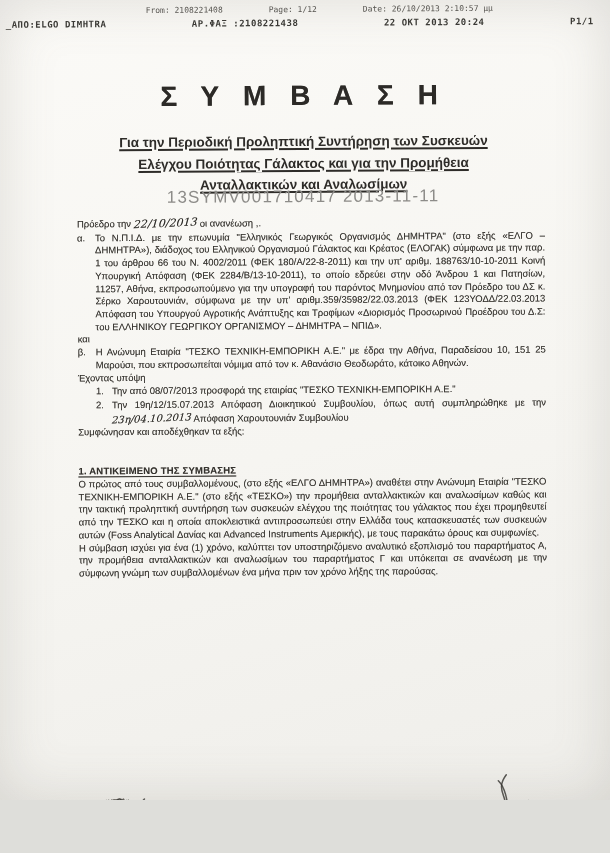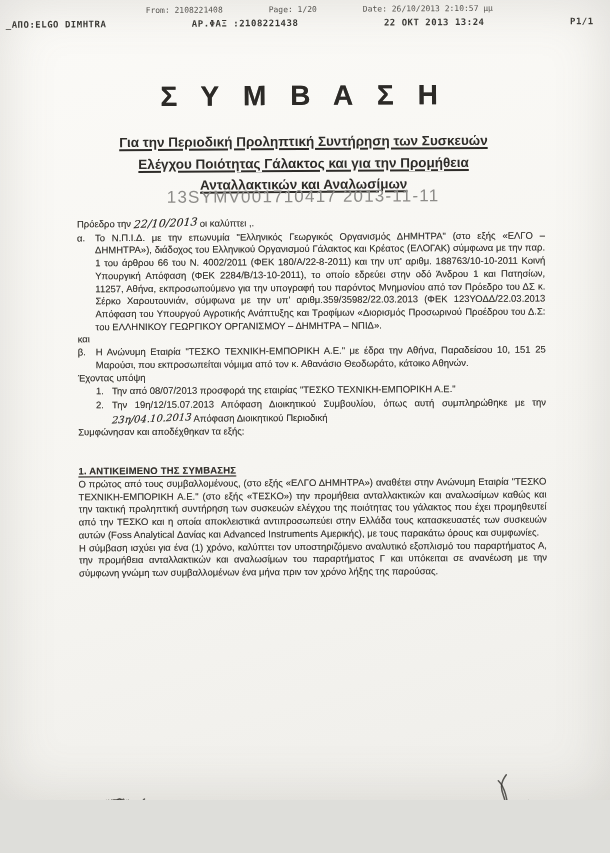--- a/index.html
+++ b/index.html
@@ -89,46 +89,46 @@
   .pagenum { position:absolute; left:541px; top:801px; font-size:11px; color:#3a3834; }
 </style>
 </head>
 <body>
 
 <div class="page">
   <div class="tilt">
 
     <div class="fax-line1">
       <span>From: 2108221408</span>
-      <span>Page: 1/20</span>
+      <span>Page: 1/12</span>
       <span>Date: 26/10/2013 2:10:57 μμ</span>
     </div>
     <div class="fax-line2">
       <span>_ΑΠΟ:ELGO DIMHTRA</span>
       <span>ΑΡ.ΦΑΞ :2108221438</span>
-      <span>22 ΟΚΤ  2013 13:24</span>
+      <span>22 ΟΚΤ  2013 20:24</span>
       <span>Ρ1/1</span>
     </div>
 
     <h1 class="title">Σ Υ Μ Β Α Σ Η</h1>
 
     <div class="subtitle">
       <div class="sub-line">Για την Περιοδική Προληπτική Συντήρηση των Συσκευών</div>
       <div class="sub-line">Ελέγχου Ποιότητας Γάλακτος και για την Προμήθεια</div>
       <div class="sub-line">Ανταλλακτικών και Αναλωσίμων</div>
     </div>
 
     <div class="registry">13SYMV001710417 2013-11-11</div>
 
     <div class="doc">
 
       <p class="intro">
         <span>Πρόεδρο την</span>
         <span class="hand">22/10/2013</span>
-        <span>οι καλύπτει ,.</span>
+        <span>οι ανανέωση ,.</span>
       </p>
 
       <div class="clause">
         <span class="clabel">α.</span>
         <p class="ctext">Το Ν.Π.Ι.Δ. με την επωνυμία "Ελληνικός Γεωργικός Οργανισμός ΔΗΜΗΤΡΑ" (στο εξής «ΕΛΓΟ – ΔΗΜΗΤΡΑ»), διάδοχος του Ελληνικού Οργανισμού Γάλακτος και Κρέατος (ΕΛΟΓΑΚ) σύμφωνα με την παρ. 1 του άρθρου 66 του Ν. 4002/2011 (ΦΕΚ 180/Α/22-8-2011) και την υπ' αριθμ. 188763/10-10-2011 Κοινή Υπουργική Απόφαση (ΦΕΚ 2284/Β/13-10-2011), το οποίο εδρεύει στην οδό Άνδρου 1 και Πατησίων, 11257, Αθήνα, εκπροσωπούμενο για την υπογραφή του παρόντος Μνημονίου από τον Πρόεδρο του ΔΣ κ. Σέρκο Χαρουτουνιάν, σύμφωνα με την υπ' αριθμ.359/35982/22.03.2013 (ΦΕΚ 123ΥΟΔΔ/22.03.2013 Απόφαση του Υπουργού Αγροτικής Ανάπτυξης και Τροφίμων «Διορισμός Προσωρινού Προέδρου του Δ.Σ: του ΕΛΛΗΝΙΚΟΥ ΓΕΩΡΓΙΚΟΥ ΟΡΓΑΝΙΣΜΟΥ – ΔΗΜΗΤΡΑ – ΝΠΙΔ».</p>
       </div>
 
       <p class="connector">και</p>
 
       <div class="clause">
@@ -141,21 +141,21 @@
       <div class="numlist">
         <div class="numitem">
           <span class="num">1.</span>
           <p class="ctext">Την από 08/07/2013 προσφορά της εταιρίας "ΤΕΣΚΟ ΤΕΧΝΙΚΗ-ΕΜΠΟΡΙΚΗ Α.Ε."</p>
         </div>
         <div class="numitem">
           <span class="num">2.</span>
           <p class="ctext">
             <span>Την 19η/12/15.07.2013 Απόφαση Διοικητικού Συμβουλίου, όπως αυτή συμπληρώθηκε με την</span>
             <span class="hand hand-sm">23η/04.10.2013</span>
-            <span>Απόφαση Διοικητικού Περιοδική</span>
+            <span>Απόφαση Χαρουτουνιάν Συμβουλίου</span>
           </p>
         </div>
       </div>
 
       <p class="agree">Συμφώνησαν και αποδέχθηκαν τα εξής:</p>
 
       <h3 class="sec-heading">1.  ΑΝΤΙΚΕΙΜΕΝΟ ΤΗΣ ΣΥΜΒΑΣΗΣ</h3>
       <p class="body-para">Ο πρώτος από τους συμβαλλομένους, (στο εξής «ΕΛΓΟ ΔΗΜΗΤΡΑ») αναθέτει στην Ανώνυμη Εταιρία "ΤΕΣΚΟ ΤΕΧΝΙΚΗ-ΕΜΠΟΡΙΚΗ Α.Ε." (στο εξής «ΤΕΣΚΟ») την προμήθεια ανταλλακτικών και αναλωσίμων καθώς και την τακτική προληπτική συντήρηση των συσκευών ελέγχου της ποιότητας του γάλακτος που έχει προμηθευτεί από την ΤΕΣΚΟ και η οποία αποκλειστικά αντιπροσωπεύει στην Ελλάδα τους κατασκευαστές των συσκευών αυτών (Foss Analytical Δανίας και Advanced Instruments Αμερικής), με τους παρακάτω όρους και συμφωνίες.</p>
       <p class="body-para">Η σύμβαση ισχύει για ένα (1) χρόνο, καλύπτει τον υποστηριζόμενο αναλυτικό εξοπλισμό του παραρτήματος Α, την προμήθεια ανταλλακτικών και αναλωσίμων του παραρτήματος Γ και υπόκειται σε ανανέωση με την σύμφωνη γνώμη των συμβαλλομένων ένα μήνα πριν τον χρόνο λήξης της παρούσας.</p>
     </div>

